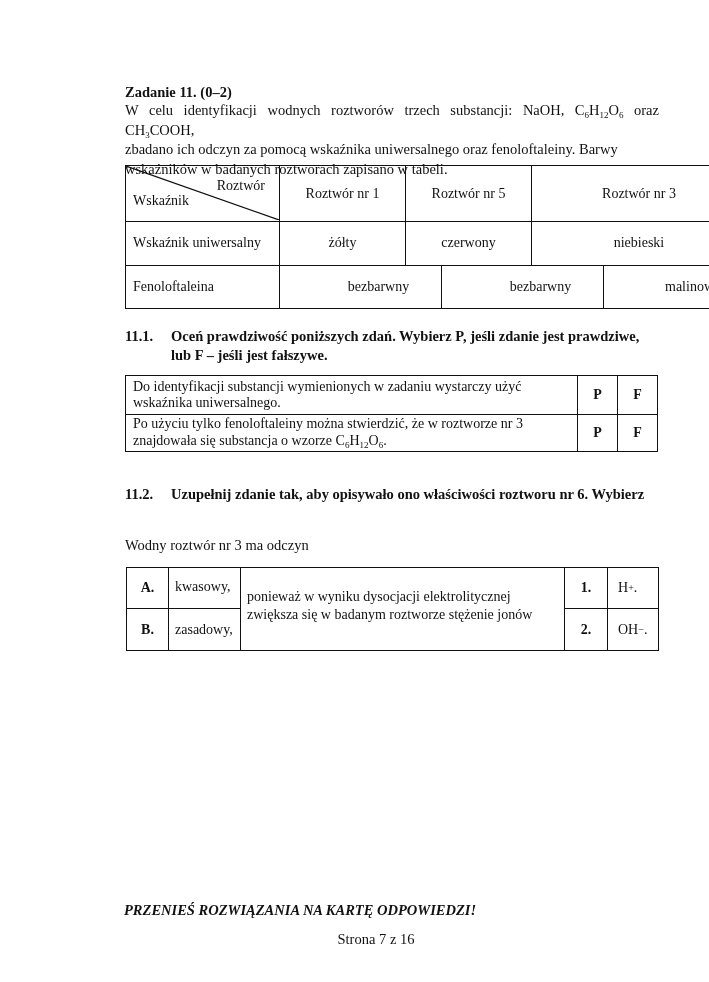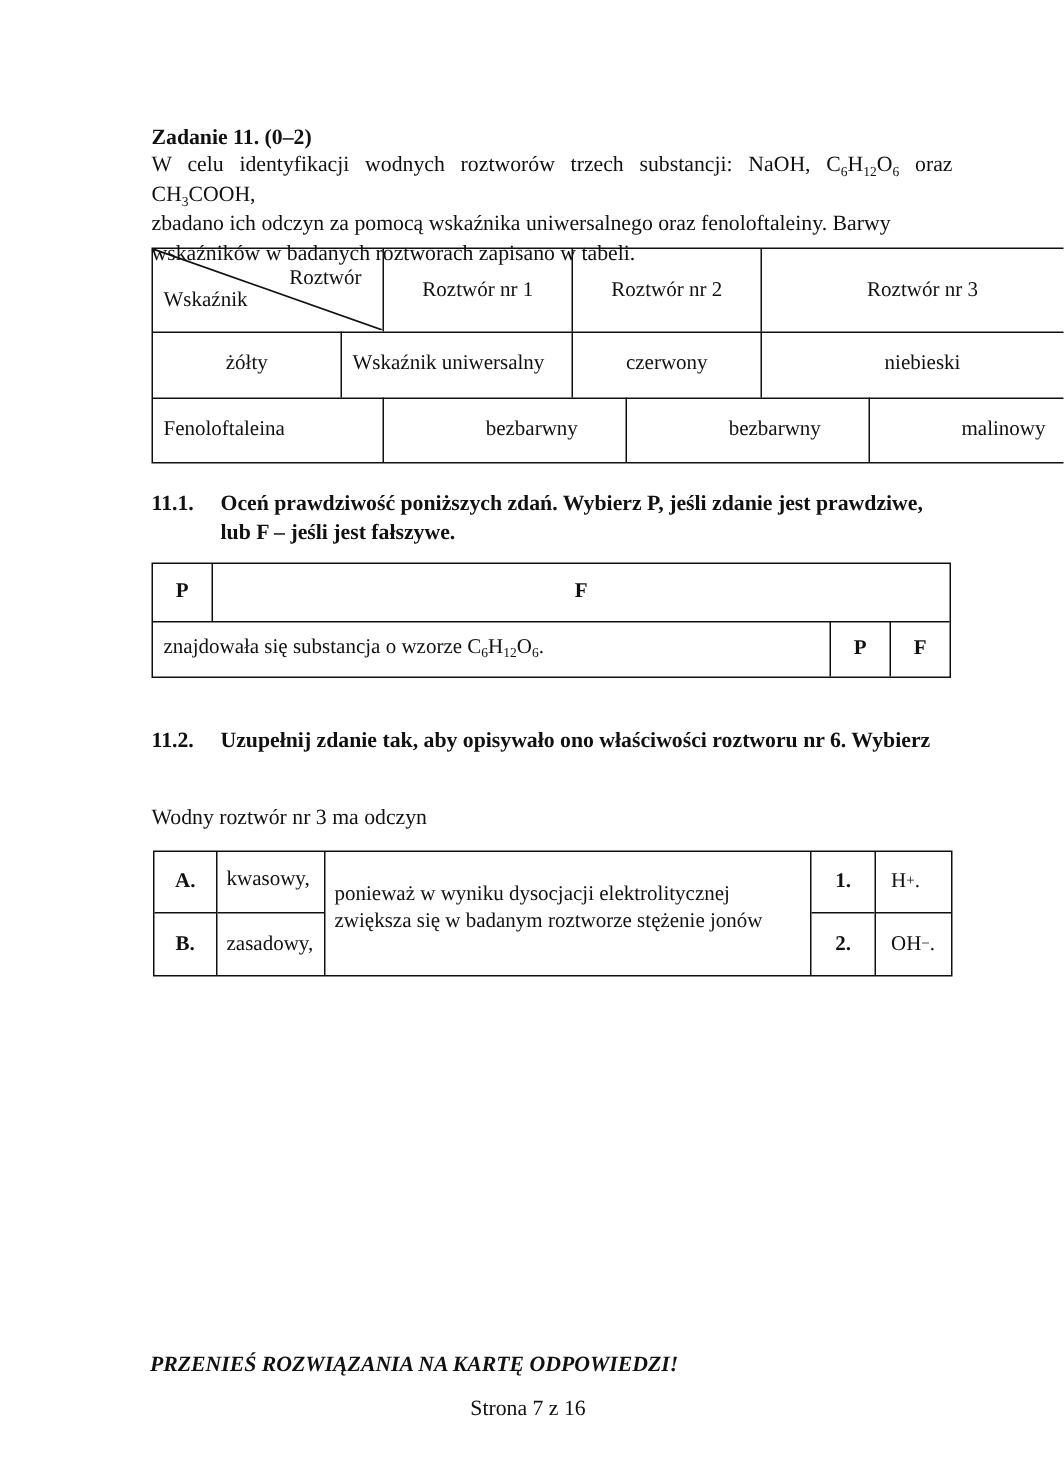--- a/index.html
+++ b/index.html
@@ -1,21 +1,21 @@
 <!DOCTYPE html>
 <html><head>
 <meta charset="utf-8">
 <style>
   html, body { margin: 0; padding: 0; background: #ffffff; }
   body {
     width: 709px; height: 982px; position: relative; overflow: hidden;
     font-family: "Liberation Serif", "DejaVu Serif", serif;
     color: #111111; font-size: 14.5px;
   }
-  .abs { position: absolute; }
+  .abs { position: absolute; margin-left: 24px; }
   .heading { left: 101px; top: 84px; font-weight: bold; font-size: 14.5px; }
   .intro {
     left: 101px; top: 101px; width: 534px; line-height: 19.5px;
     text-align: justify; text-align-last: left;
   }
   .intro p { margin: 0; }
   sub { font-size: 9px; vertical-align: -3px; line-height: 0; }
   sup { font-size: 10px; vertical-align: 7px; line-height: 0; }
 
   
@@ -81,26 +81,26 @@
 <div class="abs t1">
   <div class="row r0">
     <div class="cell c0 diag-cell">
       <svg width="153" height="54">
           <line x1="0" y1="0" x2="153" y2="54" stroke="#111" stroke-width="1.2"></line>
         </svg>
       <span class="diag-top">Roztwór</span>
       <span class="diag-bot">Wskaźnik</span>
     </div>
     <div class="cell c1">Roztwór nr 1</div>
-    <div class="cell c2">Roztwór nr 2</div>
+    <div class="cell c2">Roztwór nr 5</div>
     <div class="cell c3">Roztwór nr 3</div>
   </div>
   <div class="row r1">
+    <div class="cell c0">Wskaźnik uniwersalny</div>
     <div class="cell c1">żółty</div>
-    <div class="cell c0">Wskaźnik uniwersalny</div>
     <div class="cell c2">czerwony</div>
     <div class="cell c3">niebieski</div>
   </div>
   <div class="row r2">
     <div class="cell c0">Fenoloftaleina</div>
     <div class="cell c1">bezbarwny</div>
     <div class="cell c2">bezbarwny</div>
     <div class="cell c3">malinowy</div>
   </div>
 </div>
@@ -108,26 +108,33 @@
 <div class="abs sub-q" style="top:327px;">
   <span class="num">11.1.</span>
   <div class="txt">
     <div>Oceń prawdziwość poniższych zdań. Wybierz P, jeśli zdanie jest prawdziwe,</div>
     <div>lub F – jeśli jest fałszywe.</div>
   </div>
 </div>
 
 <div class="abs t2">
   <div class="row r0">
+    <div class="stmt">
+      <div>
+        <div>Do identyfikacji substancji wymienionych w zadaniu wystarczy użyć</div>
+        <div>wskaźnika uniwersalnego.</div>
+      </div>
+    </div>
     <div class="pf">P</div>
     <div class="pf last">F</div>
   </div>
   <div class="row r1">
     <div class="stmt">
       <div>
+        <div>Po użyciu tylko fenoloftaleiny można stwierdzić, że w roztworze nr 3</div>
         <div><span>znajdowała się substancja o wzorze C</span><sub>6</sub><span>H</span><sub>12</sub><span>O</span><sub>6</sub><span>.</span></div>
       </div>
     </div>
     <div class="pf">P</div>
     <div class="pf last">F</div>
   </div>
 </div>
 
 <div class="abs sub-q" style="top:485px;">
   <span class="num">11.2.</span>

